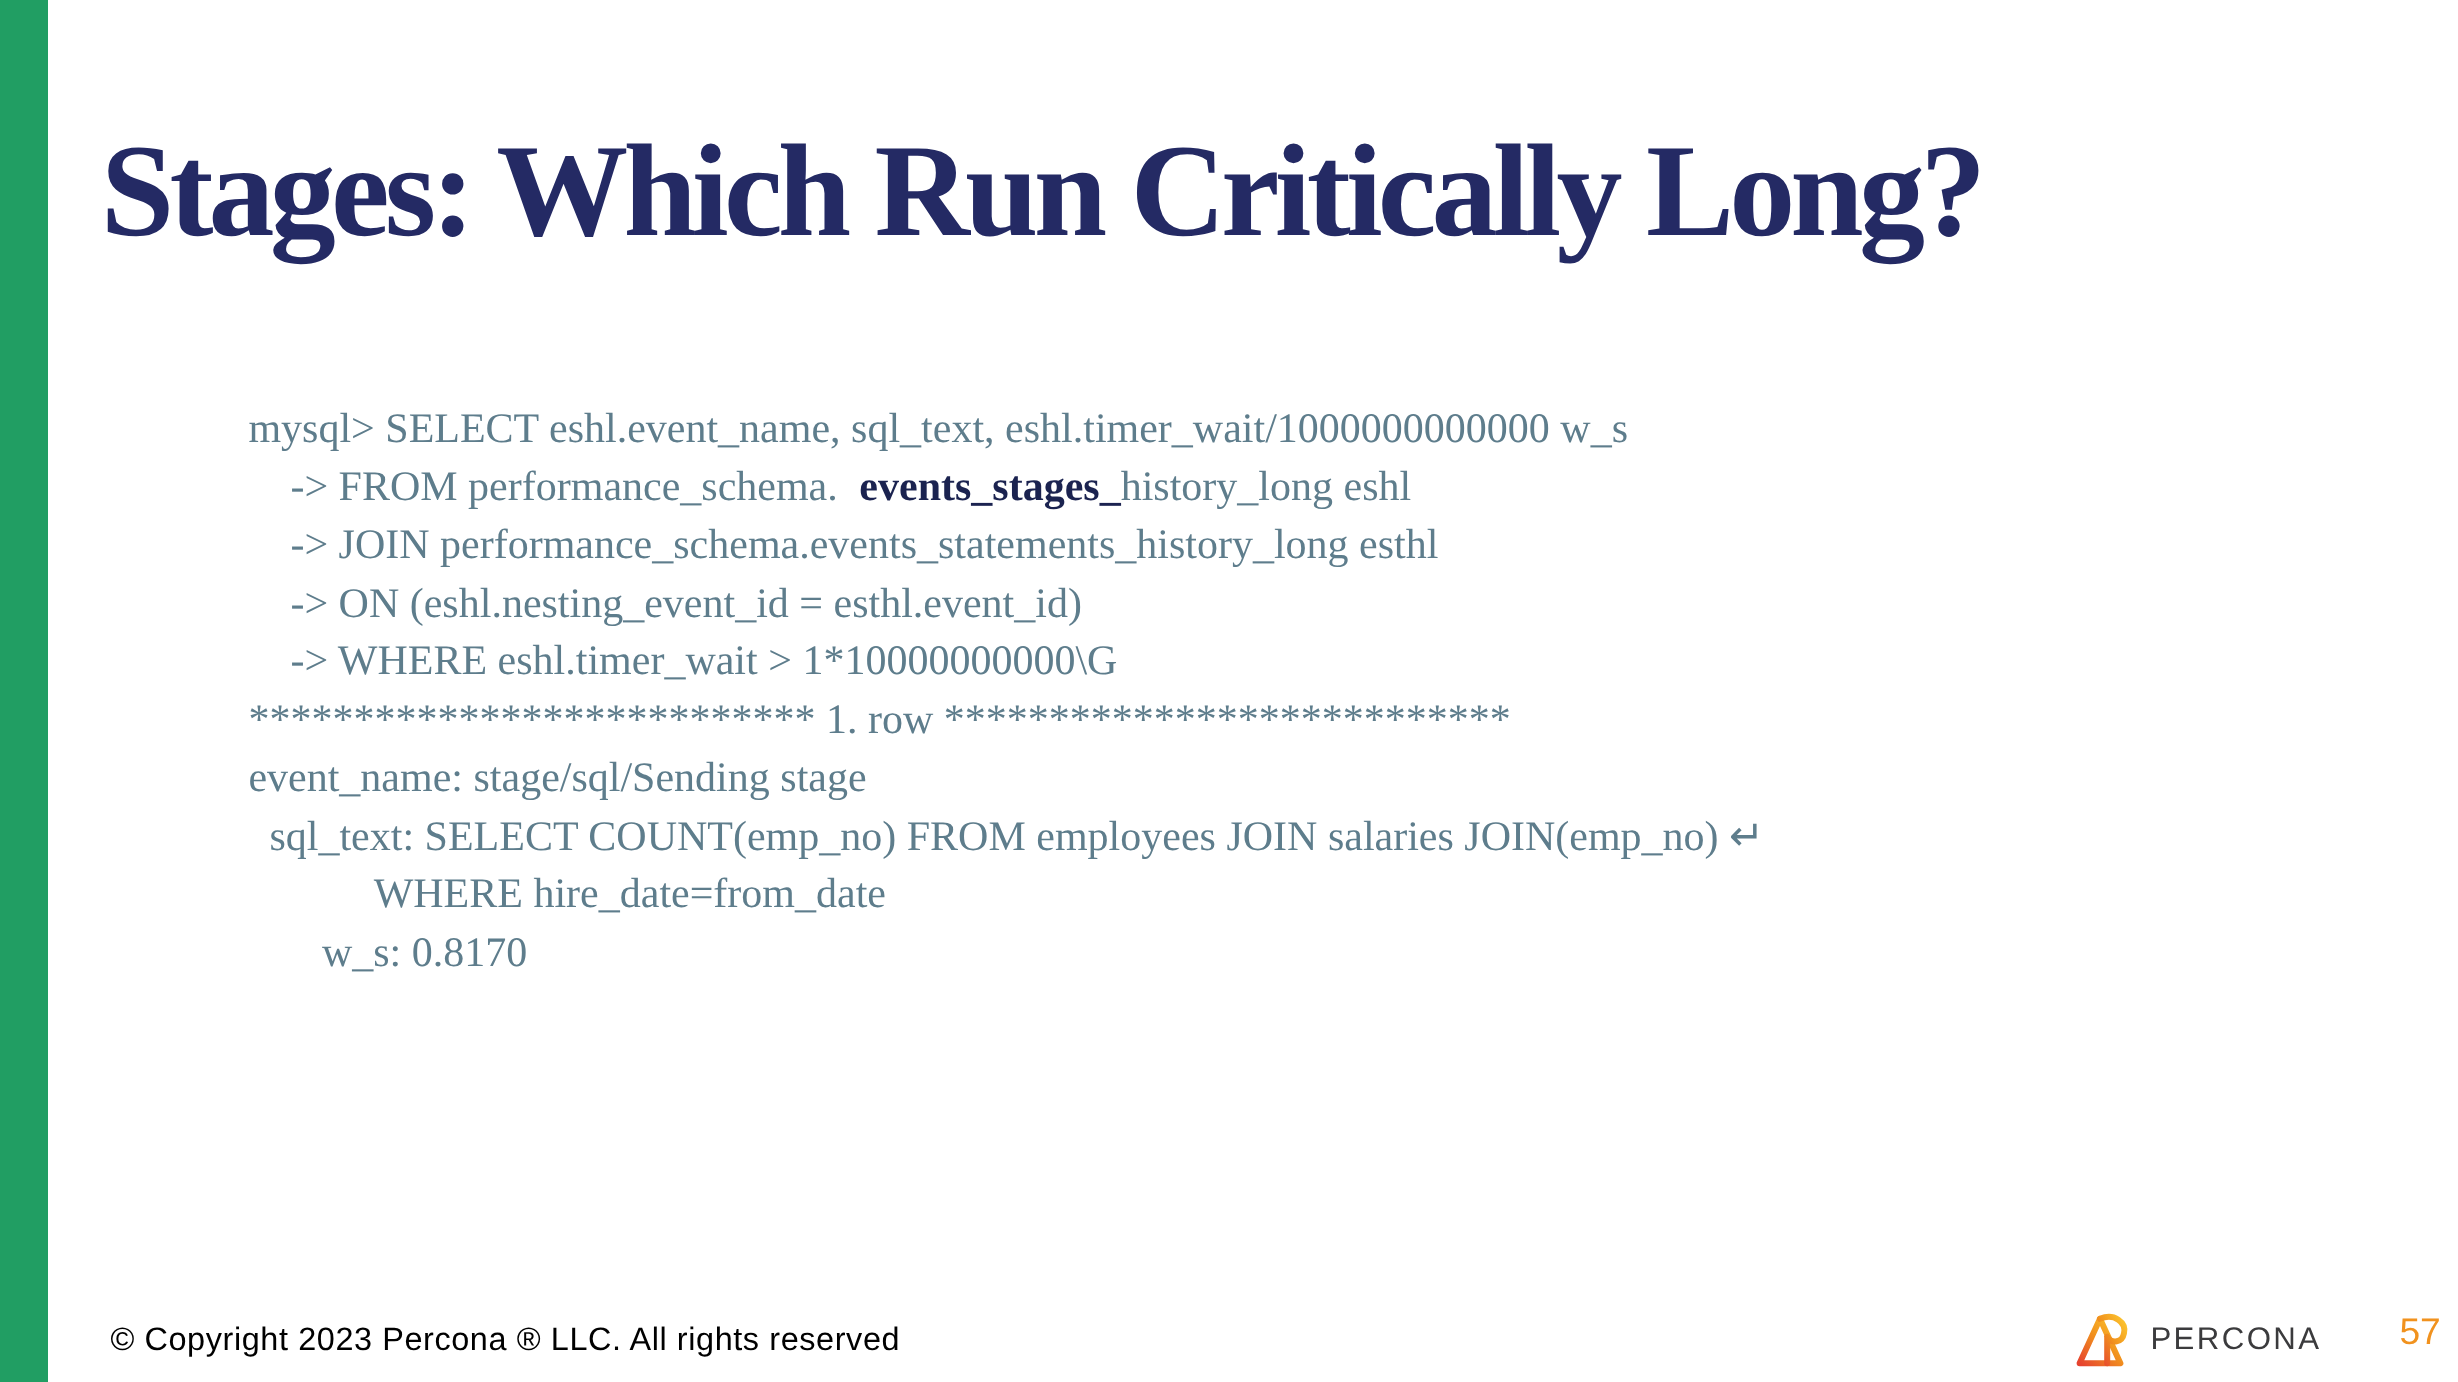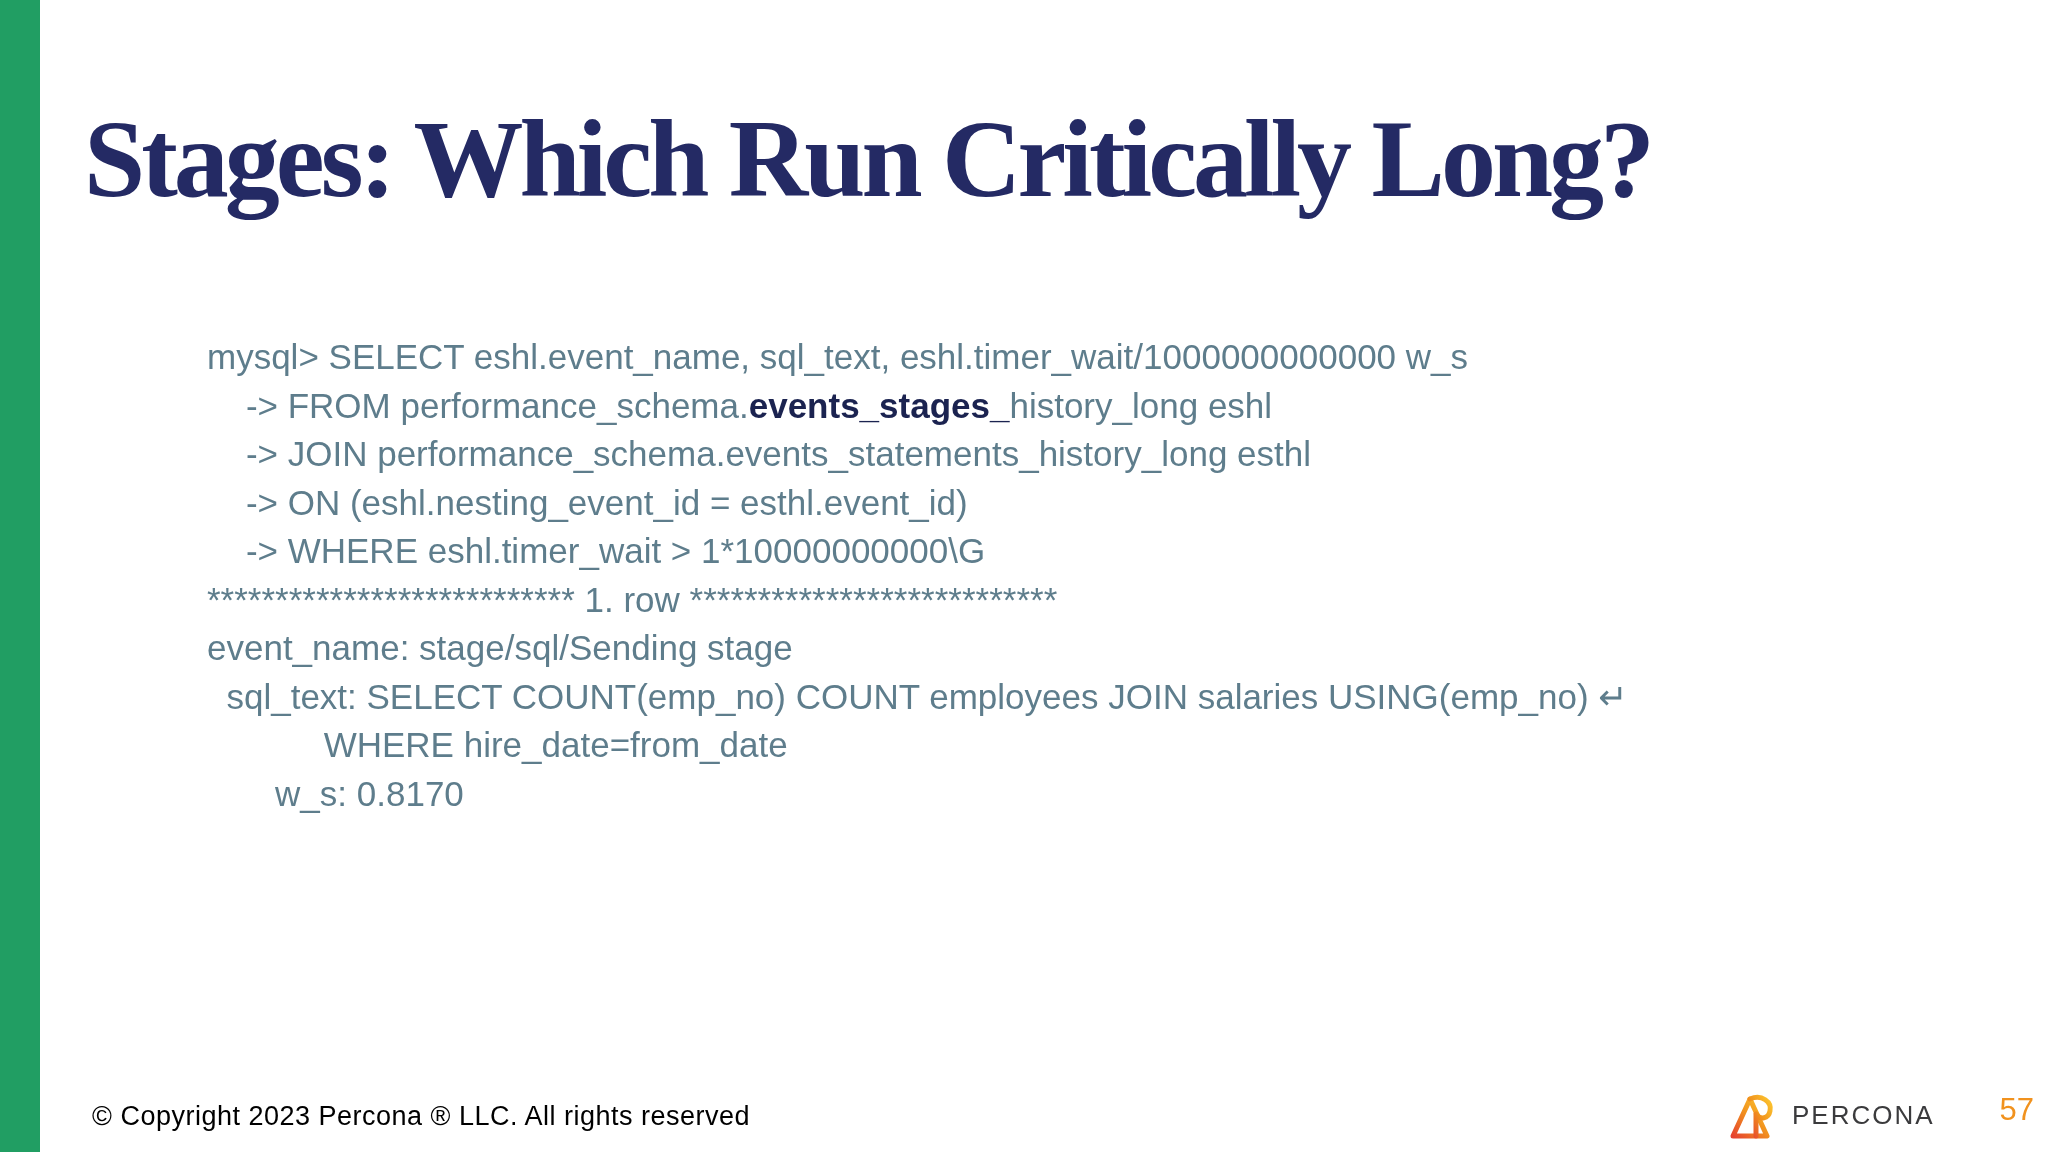--- a/index.html
+++ b/index.html
@@ -13,27 +13,27 @@
     background:#219e63;
   }
   .slide-title{
     position:absolute;left:84px;top:22px;width:1900px;
     font-family:Liberation Serif, serif;
     font-size:110px;font-weight:bold;letter-spacing:-4px;
     color:#242a64;white-space:nowrap;
   }
   .code-block{
     position:absolute;left:207px;top:333px;
-    font-family:Liberation Sans, sans-serif;
+    font-family:Liberation Serif, serif;
     font-size:35px;line-height:48.5px;
     color:#5e7d8c;
   }
   .code-line{white-space:pre;}
   .code-line .b{
-    font-weight:bold;color:#1b2350;
+    font-weight:bold;color:#1b2350;margin-left:18px;
   }
   .footer-copyright{
     position:absolute;left:92px;top:1101px;
     font-size:27px;color:#000000;letter-spacing:0.5px;
     white-space:nowrap;
   }
   .logo-group{
     position:absolute;left:1728px;top:1090px;height:50px;
     display:flex;align-items:center;
   }
@@ -56,21 +56,21 @@
 <h1 class="slide-title">Stages: Which Run Critically Long?</h1>
 
 <div class="code-block">
   <div class="code-line"><span>mysql&gt; SELECT eshl.event_name, sql_text, eshl.timer_wait/1000000000000 w_s</span></div>
   <div class="code-line"><span>    -&gt; FROM performance_schema.</span><span class="b">events_stages_</span><span>history_long eshl</span></div>
   <div class="code-line"><span>    -&gt; JOIN performance_schema.events_statements_history_long esthl</span></div>
   <div class="code-line"><span>    -&gt; ON (eshl.nesting_event_id = esthl.event_id)</span></div>
   <div class="code-line"><span>    -&gt; WHERE eshl.timer_wait &gt; 1*10000000000\G</span></div>
   <div class="code-line"><span>*************************** 1. row ***************************</span></div>
   <div class="code-line"><span>event_name: stage/sql/Sending stage</span></div>
-  <div class="code-line"><span>  sql_text: SELECT COUNT(emp_no) COUNT employees JOIN salaries USING(emp_no) ↵</span></div>
+  <div class="code-line"><span>  sql_text: SELECT COUNT(emp_no) FROM employees JOIN salaries JOIN(emp_no) ↵</span></div>
   <div class="code-line"><span>            WHERE hire_date=from_date</span></div>
   <div class="code-line"><span>       w_s: 0.8170</span></div>
 </div>
 
 <div class="footer-copyright">© Copyright 2023 Percona ® LLC. All rights reserved</div>
 
 <div class="logo-group">
   <svg class="logo-mark" viewBox="0 0 54 50" xmlns="http://www.w3.org/2000/svg">
     <defs>
       <linearGradient id="plg" x1="0" y1="1" x2="0.85" y2="0">

